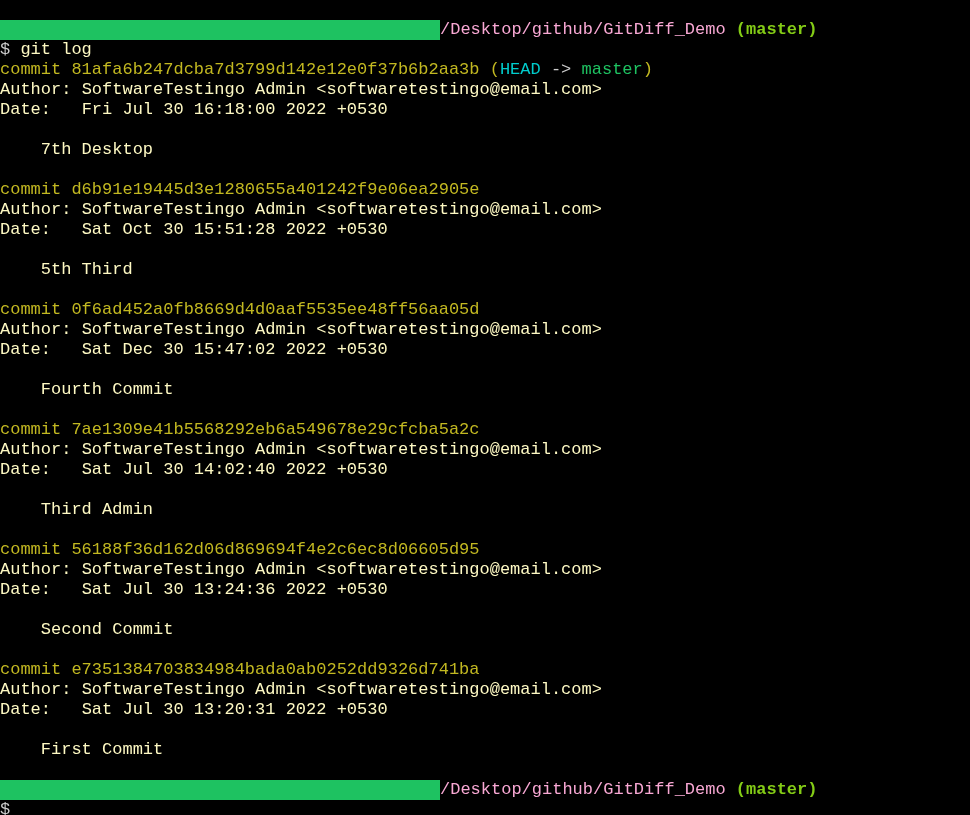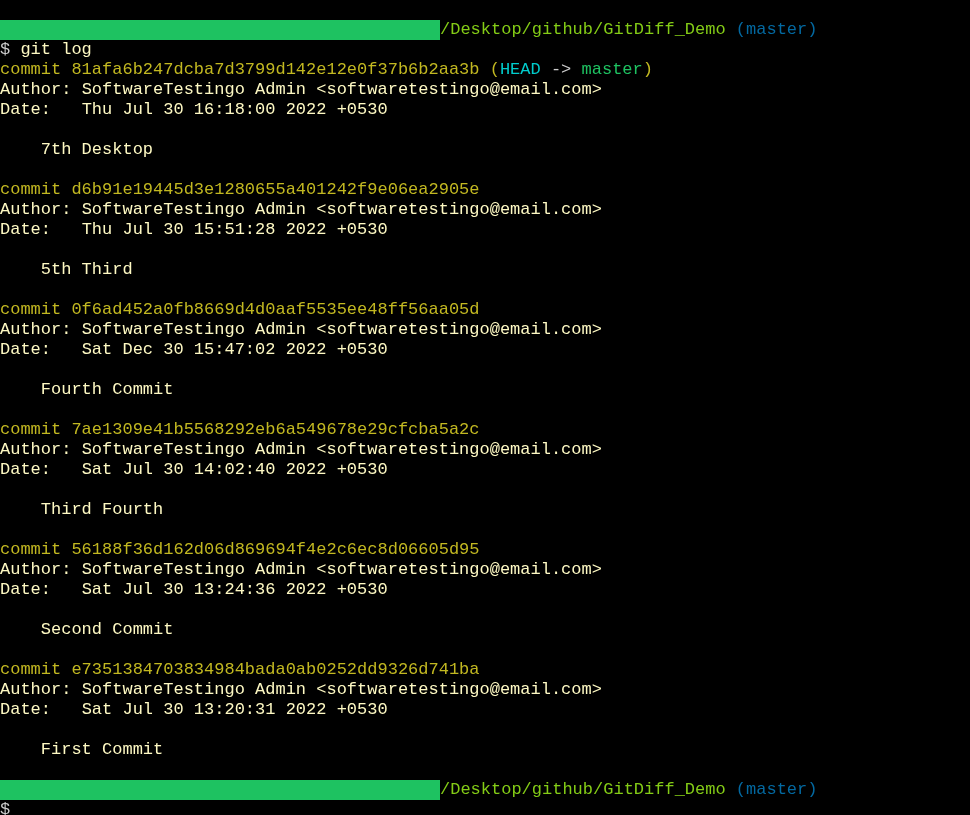--- a/index.html
+++ b/index.html
@@ -21,57 +21,57 @@
     padding: 0;
   }
   .prompt-bar {
     background: #1ec261;
     color: #000000;
     display: inline-block;
     height: 20px;
     vertical-align: bottom;
     width: 440px;
   }
-  .path-yellow { color: #84cc16; text-align: right; }
-  .branch-cyan { color: #0369a1; }
+  .path-yellow { color: #f9a8d4; text-align: right; }
+  .branch-cyan { color: #84cc16; font-weight: bold; }
   .prompt-sym { color: #cccccc; }
   .commit-yellow { color: #c2b821; text-align: right; }
   .head-cyan { color: #00cccc; }
   .white { color: #fef9c3; }
   .arrow { color: #cccccc; }
   .branch-green { color: #1ec261; }
   .paren { color: #c2b821; }
 </style>
 </head>
 <body>
 <div class="term"><span class="prompt-bar"> </span><span class="path-yellow">/Desktop/github/GitDiff_Demo</span> <span class="branch-cyan">(master)</span>
 <span class="prompt-sym">$</span> <span class="white">git log</span>
 <span class="commit-yellow"><span>commit</span> <span>81afa6b247dcba7d3799d142e12e0f37b6b2aa3b</span> <span class="paren">(</span><span class="head-cyan">HEAD</span><span class="arrow"> -&gt; </span><span class="branch-green">master</span><span class="paren">)</span></span>
 <span class="white"><span>Author:</span> <span>SoftwareTestingo Admin &lt;softwaretestingo@email.com&gt;</span></span>
-<span class="white"><span>Date:</span>   <span>Thu Jul 30 16:18:00 2022 +0530</span></span>
+<span class="white"><span>Date:</span>   <span>Fri Jul 30 16:18:00 2022 +0530</span></span>
 
 <span class="white">    <span>7th Desktop</span></span>
 
 <span class="commit-yellow"><span>commit</span> <span>d6b91e19445d3e1280655a401242f9e06ea2905e</span></span>
 <span class="white"><span>Author:</span> <span>SoftwareTestingo Admin &lt;softwaretestingo@email.com&gt;</span></span>
-<span class="white"><span>Date:</span>   <span>Thu Jul 30 15:51:28 2022 +0530</span></span>
+<span class="white"><span>Date:</span>   <span>Sat Oct 30 15:51:28 2022 +0530</span></span>
 
 <span class="white">    <span>5th Third</span></span>
 
 <span class="commit-yellow"><span>commit</span> <span>0f6ad452a0fb8669d4d0aaf5535ee48ff56aa05d</span></span>
 <span class="white"><span>Author:</span> <span>SoftwareTestingo Admin &lt;softwaretestingo@email.com&gt;</span></span>
 <span class="white"><span>Date:</span>   <span>Sat Dec 30 15:47:02 2022 +0530</span></span>
 
 <span class="white">    <span>Fourth Commit</span></span>
 
 <span class="commit-yellow"><span>commit</span> <span>7ae1309e41b5568292eb6a549678e29cfcba5a2c</span></span>
 <span class="white"><span>Author:</span> <span>SoftwareTestingo Admin &lt;softwaretestingo@email.com&gt;</span></span>
 <span class="white"><span>Date:</span>   <span>Sat Jul 30 14:02:40 2022 +0530</span></span>
 
-<span class="white">    <span>Third Fourth</span></span>
+<span class="white">    <span>Third Admin</span></span>
 
 <span class="commit-yellow"><span>commit</span> <span>56188f36d162d06d869694f4e2c6ec8d06605d95</span></span>
 <span class="white"><span>Author:</span> <span>SoftwareTestingo Admin &lt;softwaretestingo@email.com&gt;</span></span>
 <span class="white"><span>Date:</span>   <span>Sat Jul 30 13:24:36 2022 +0530</span></span>
 
 <span class="white">    <span>Second Commit</span></span>
 
 <span class="commit-yellow"><span>commit</span> <span>e7351384703834984bada0ab0252dd9326d741ba</span></span>
 <span class="white"><span>Author:</span> <span>SoftwareTestingo Admin &lt;softwaretestingo@email.com&gt;</span></span>
 <span class="white"><span>Date:</span>   <span>Sat Jul 30 13:20:31 2022 +0530</span></span>

